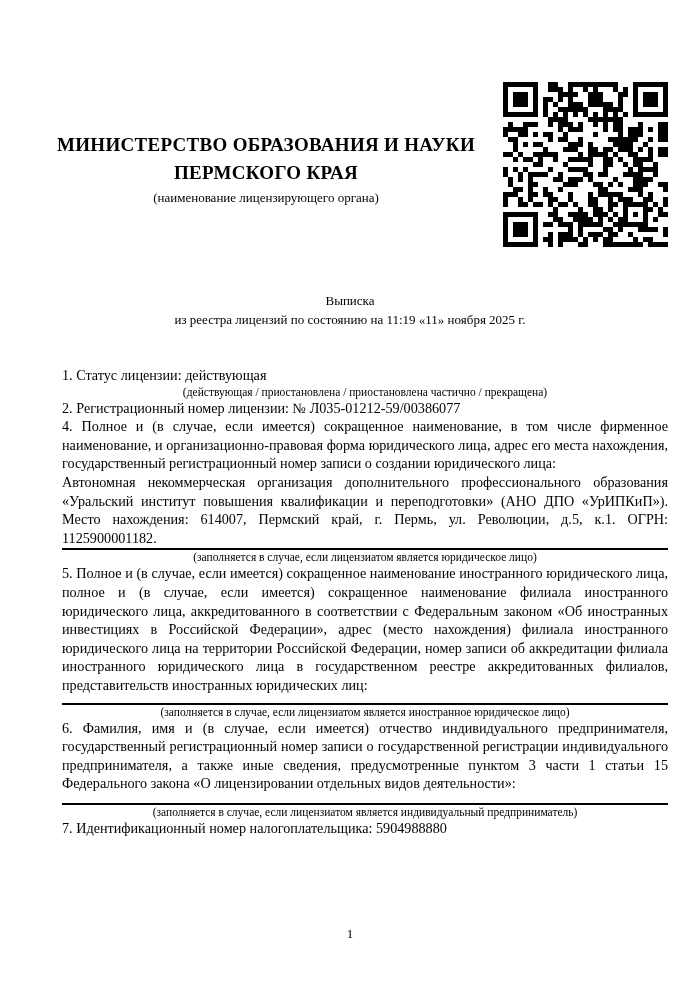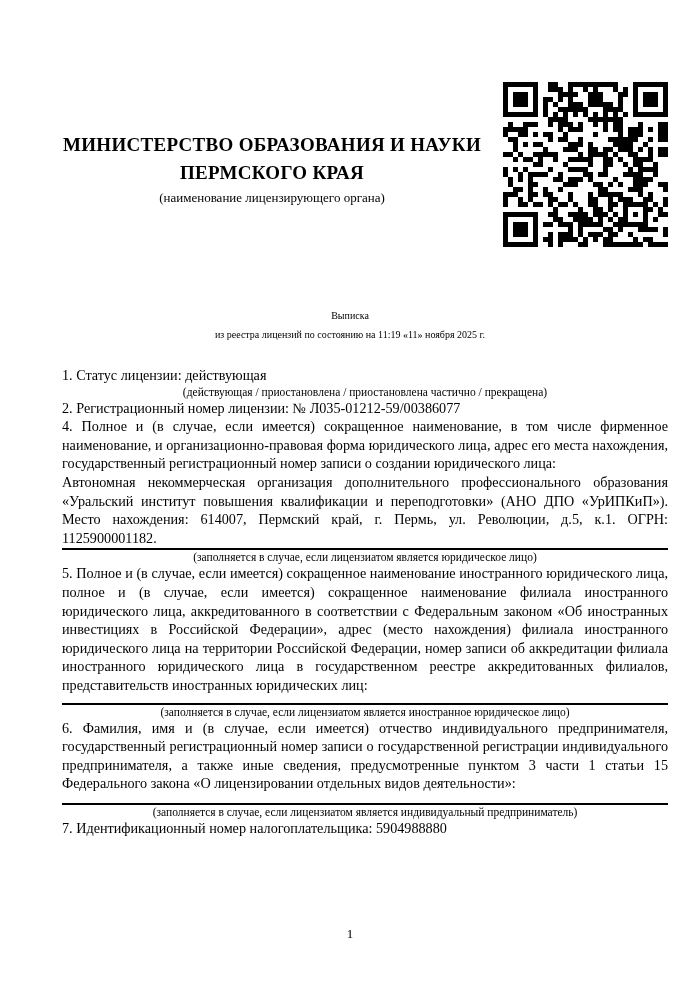--- a/index.html
+++ b/index.html
@@ -8,37 +8,37 @@
     position:relative;
     width:700px; height:989px;
     background:#ffffff;
     font-family:"Liberation Serif", serif;
     color:#000000;
     overflow:hidden;
   }
 
   
   .authority {
-    position:absolute; left:58px; top:131px; width:428px;
+    position:absolute; left:52px; top:131px; width:428px;
     text-align:center;
   }
   .authority-name {
     font-weight:700; font-size:19px; line-height:28px; letter-spacing:0.3px;
   }
   .authority-caption { font-size:13px; line-height:13px; margin-top:4px; }
 
   .qr {
     position:absolute; left:503px; top:82px; width:165px; height:165px;
     background:#ffffff;
   }
 
   
   .doc-title {
-    position:absolute; left:0; top:307px; width:700px;
-    text-align:center; font-size:10px; line-height:18.6px;
+    position:absolute; left:0; top:292px; width:700px;
+    text-align:center; font-size:13px; line-height:18.6px;
   }
 
   
   .content {
     position:absolute; left:62px; top:366px; width:606px;
     font-size:14.2px; line-height:18.6px; text-align:justify;
   }
   .content p { margin:0; padding:0; }
   .caption {
     font-size:11.5px; line-height:14px; text-align:center;

